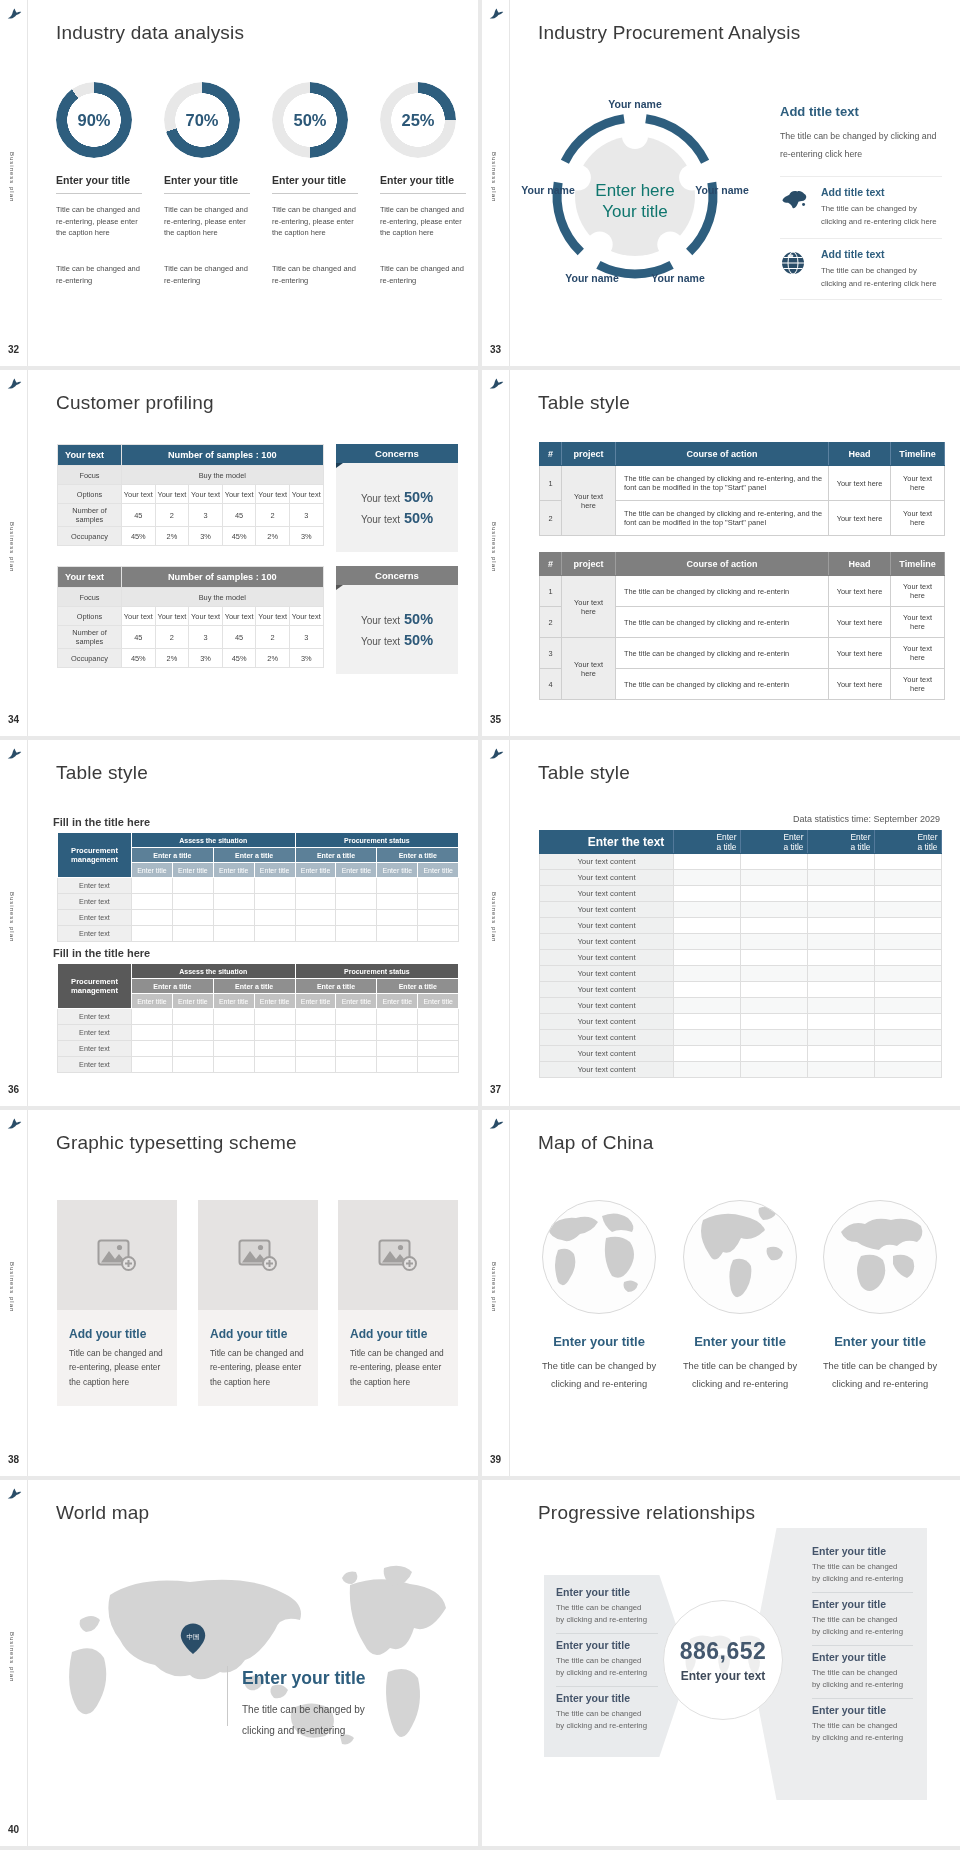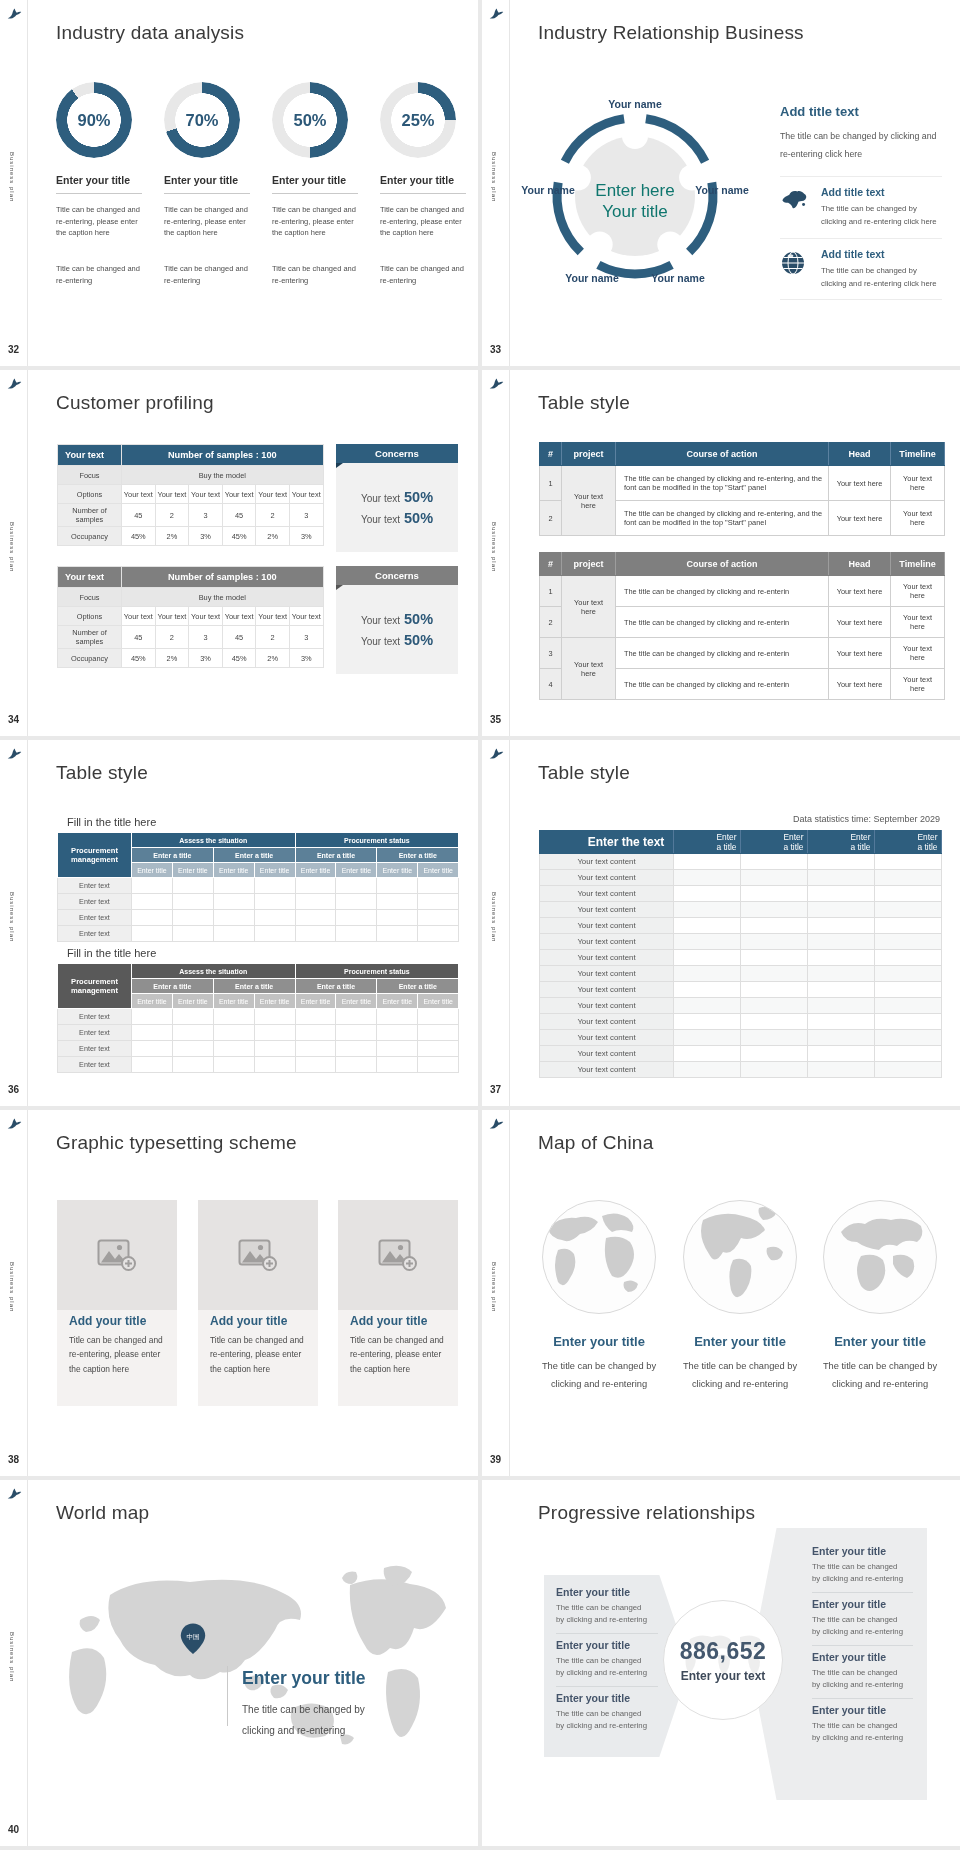--- a/index.html
+++ b/index.html
@@ -56,21 +56,21 @@
   
   .t35{position:absolute;left:57px;width:405px;font-size:7.4px;color:#404040;}
   .t35 td{border:1px solid #cfcfcf;background:#fff;text-align:center;padding:2px 4px;}
   .t35 tr.h td{background:#2e5e7e;color:#fff;font-weight:bold;font-size:9px;height:18px;border-color:#2e5e7e;border-right-color:#5b81a0;}
   .t35.g tr.h td{background:#7f7f7f;border-color:#7f7f7f;border-right-color:#9d9d9d;}
   .t35 td.num,.t35 td.prj{background:#ededed;}
   .t35 td.act{text-align:left;padding-left:8px;}
   .t35 tr.b td{height:30px;}
   .t35 tr.b2 td{height:26px;}
   
-  .fh{position:absolute;left:67px;font-size:11px;font-weight:normal;color:#3b3b3b;}
+  .fh{position:absolute;left:53px;font-size:11px;font-weight:bold;color:#3b3b3b;}
   .t36{position:absolute;left:57px;width:401px;font-size:7px;}
   .t36 td{border:1px solid #fff;text-align:center;color:#fff;height:12px;padding:1px;}
   .t36 td.corner{font-weight:bold;font-size:7.6px;}
   .t36.blue td.corner,.t36.blue tr.g1 td{background:#2e5e7e;font-weight:bold;}
   .t36.blue tr.g2 td{background:#5c8098;font-weight:bold;}
   .t36.blue tr.g3 td{background:#a9b9c5;}
   .t36.gray td.corner,.t36.gray tr.g1 td{background:#595959;font-weight:bold;}
   .t36.gray tr.g2 td{background:#8f8f8f;font-weight:bold;}
   .t36.gray tr.g3 td{background:#c2c2c2;}
   .t36 tr.body td{background:#fff;border:1px solid #e0e0e0;height:13px;}
@@ -80,21 +80,21 @@
   .t37{position:absolute;left:57px;top:90px;width:402px;font-size:7.8px;color:#555;}
   .t37 td{border:1px solid #dedede;background:#fff;height:13px;text-align:center;padding:1px;}
   .t37 tr.h td{background:#2e5e7e;color:#fff;border-color:#2e5e7e;border-right-color:#53799a;height:19px;font-size:8.4px;}
   .t37 tr.h td.main{font-weight:bold;font-size:12px;}
   .t37 tr:nth-child(odd) td{background:#f7f8f8;}
   .t37 tr.h td.main,.t37 tr.h td{background:#2e5e7e;padding-left:40px;}
   .t37 td.rl{background:#eff0f0 !important;}
   
   .card{position:absolute;top:90px;width:120px;}
   .cimg{height:110px;background:#e5e3e2;display:flex;align-items:center;justify-content:center;}
-  .ccap{height:96px;background:#f4f2f1;padding:4px 12px 0;box-sizing:border-box;}
+  .ccap{height:96px;background:#f4f2f1;padding:17px 12px 0;box-sizing:border-box;}
   .ccap h4{margin:0;font-size:12px;color:#2e5e7e;}
   .ccap p{margin:5px 0 0;font-size:8.4px;color:#4a4a4a;line-height:1.7;}
   
   .gcol{position:absolute;top:88px;width:140px;text-align:center;}
   .gcol h4{margin:14px 0 0;font-size:13px;color:#2e5e7e;}
   .gcol p{margin:9px auto 0;width:132px;font-size:9.3px;color:#4c4c4c;line-height:1.9;}
   
   .map40{position:absolute;left:50px;top:80px;}
   .pin40{position:absolute;left:180px;top:143px;}
   .vline40{position:absolute;left:227px;top:186px;width:1px;height:60px;background:#c9c9c9;}
@@ -178,21 +178,21 @@
   <div class="slide">
     <div class="sidebar">
       <span class="logo">
         <svg width="15" height="13" viewBox="0 0 20 16">
             <path fill="#2a4d68" d="M1,13 C4,12 6,10 7,7 C8,3 9,1 10.2,0 C10.6,2 11.6,4 13,5.5 C15,4.5 17.5,4 19,4.6 C17,6.6 15,8 12.5,8.6 C11,11 8,13 5,13.3 C3.5,13.4 2,13.3 1,13 Z"></path>
           </svg>
       </span>
       <span class="vtx">Business plan</span>
       <span class="pg">33</span>
     </div>
-    <div class="st">Industry Relationship Business</div>
+    <div class="st">Industry Procurement Analysis</div>
     <div class="diag">
       <svg width="200" height="200" viewBox="0 0 200 200">
         <circle cx="100" cy="100" r="60" fill="#e9e9e9"></circle>
         <g fill="#ffffff">
           <circle cx="100" cy="40" r="13"></circle>
             <circle cx="157.1" cy="81.5" r="13"></circle>
           <circle cx="135.3" cy="148.5" r="13"></circle>
             <circle cx="64.7" cy="148.5" r="13"></circle>
           <circle cx="42.9" cy="81.5" r="13"></circle>
         </g>

